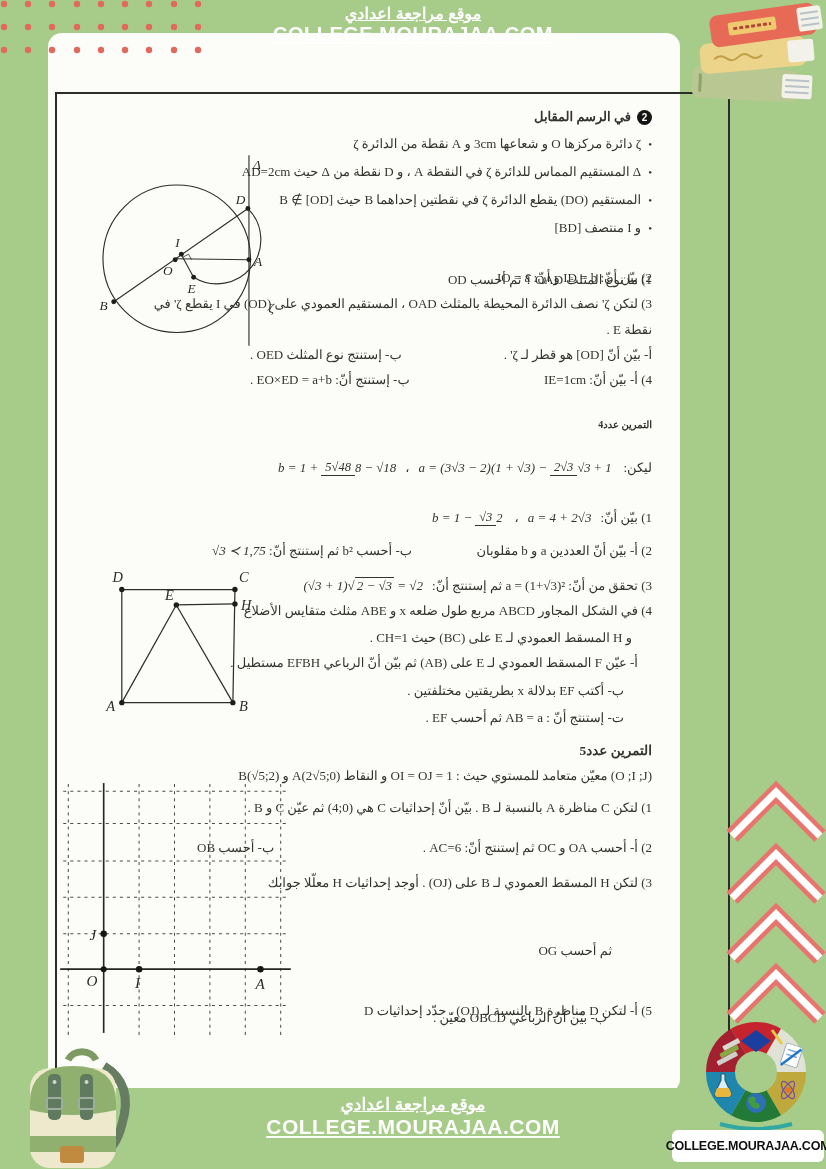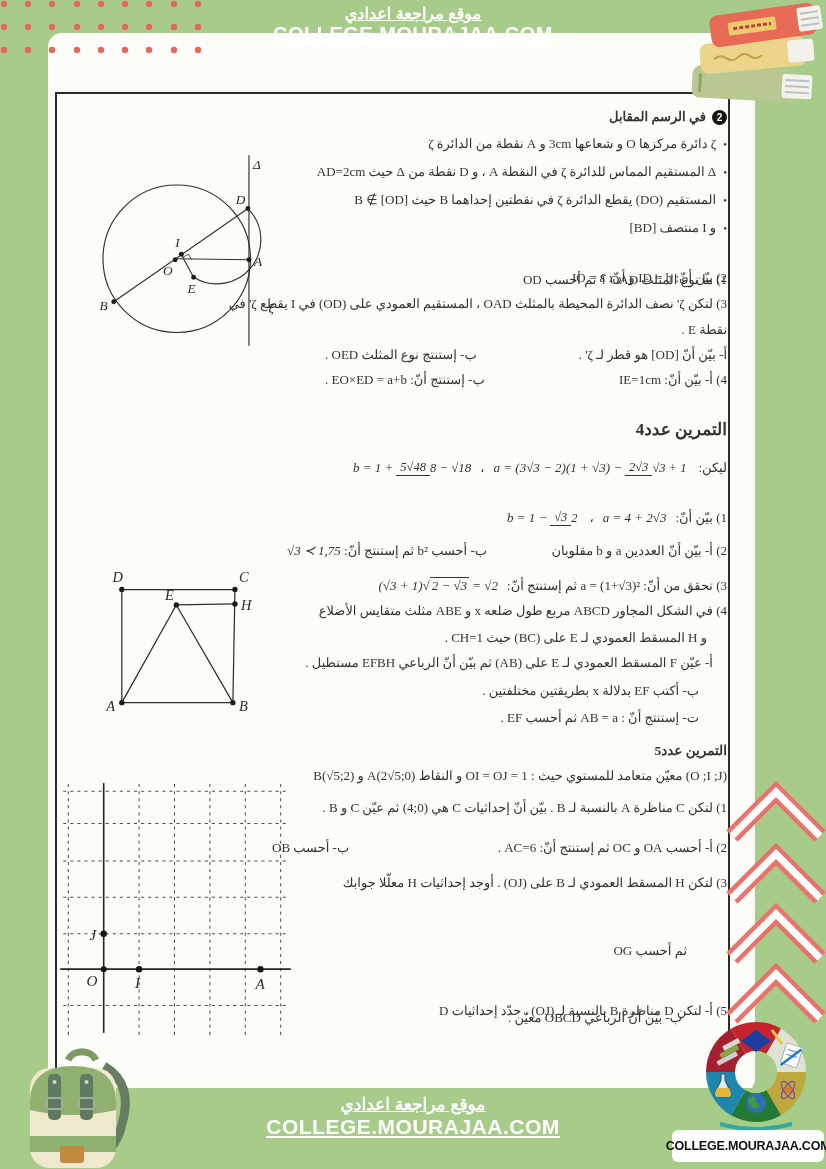--- a/index.html
+++ b/index.html
@@ -1,17 +1,17 @@
 <!DOCTYPE html>
 <html><head>
 <meta charset="utf-8">
 <style>
   html,body{margin:0;padding:0;background:#a7cc8a;}
   .stage{position:relative;width:826px;height:1169px;overflow:hidden;background:#a7cc8a;font-family:"Liberation Serif",serif;}
-  .page{position:absolute;left:48px;top:33px;width:707px;height:1060px;background:#fcfcf9;border-radius:14px;z-index:1;}
+  .page{position:absolute;left:48px;top:33px;width:632px;height:1060px;background:#fcfcf9;border-radius:14px;z-index:1;}
   .scan-border{position:absolute;left:7px;top:59px;width:671px;height:1005px;border:2px solid #2c2c28;}
   .blk{position:absolute;direction:rtl;color:#34332e;font-size:13px;}
   .ln{position:absolute;right:0;white-space:nowrap;direction:rtl;}
   .lnw{position:absolute;right:0;left:0;display:flex;direction:rtl;justify-content:space-between;white-space:nowrap;}
   .flexr{display:flex;direction:rtl;align-items:center;gap:9px;}
   .bold{font-weight:bold;}
   .bullet{display:inline-block;margin-left:7px;font-size:11px;}
   .badge{display:inline-flex;align-items:center;justify-content:center;width:15px;height:15px;border-radius:50%;background:#151515;color:#fff;font-size:10px;font-weight:bold;margin-left:6px;font-family:"Liberation Sans",sans-serif;}
   .m{font-style:italic;unicode-bidi:embed;direction:ltr;}
   .frac{display:inline-flex;flex-direction:row;align-items:center;vertical-align:middle;margin:0 3px;font-style:italic;font-size:12.5px;line-height:1.1;}
@@ -79,21 +79,21 @@
         <text x="90" y="100">I</text>
         <text x="78" y="127">O</text>
         <text x="102" y="144">E</text>
         <text x="167" y="118">A</text>
         <text x="16" y="161">B</text>
         <text x="181" y="163">ζ</text>
       </g>
     </svg>
 
     <div class="blk" style="top:386px;right:28px;width:440px;height:320px;">
-      <div class="ln bold" style="top:0;font-size:17px;">التمرين عدد4</div>
+      <div class="ln bold" style="top:0;font-size:10px;">التمرين عدد4</div>
       <div class="ln flexr" style="top:24px;height:50px;">
         <span>ليكن:</span>
         <span class="m"><span>a = (3√3 − 2)(1 + √3) −</span><span class="frac">
               <span class="num">2√3</span>
               <span class="den">√3 + 1</span>
             </span></span>
         <span>،</span>
         <span class="m"><span>b = 1 +</span><span class="frac">
               <span class="num">5√48</span>
               <span class="den">8</span>

